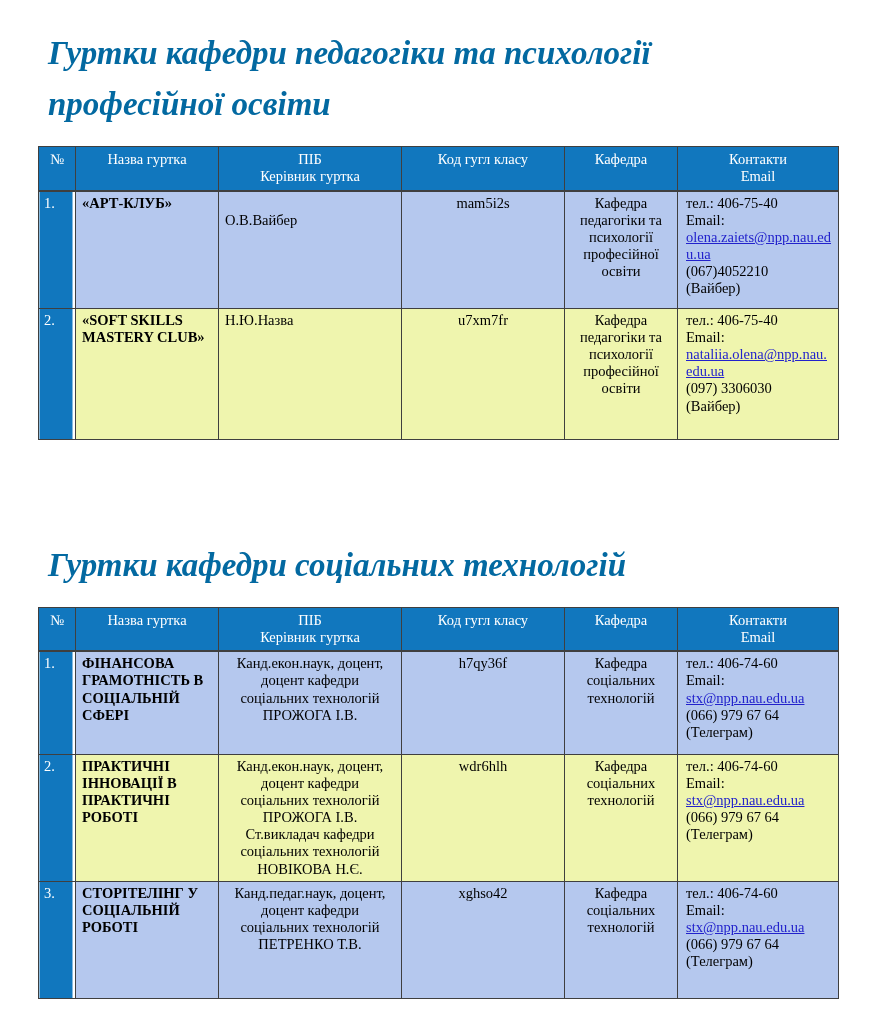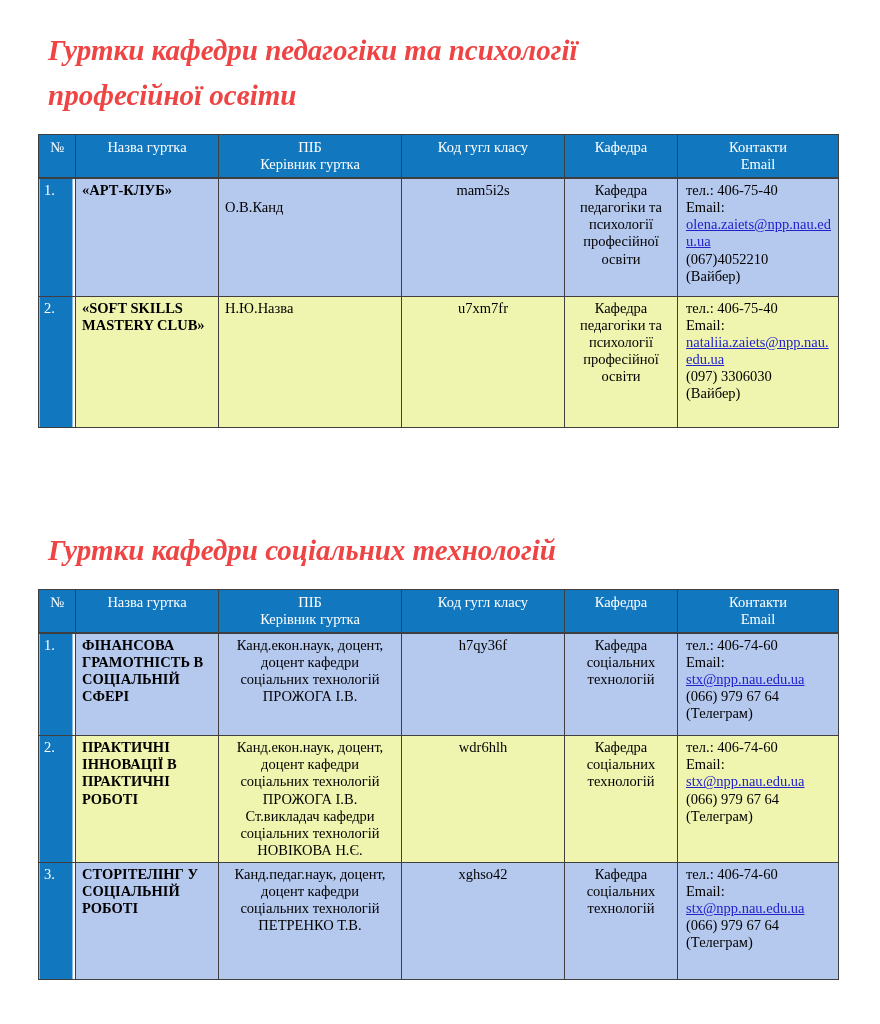--- a/index.html
+++ b/index.html
@@ -5,22 +5,22 @@
   * { box-sizing: border-box; }
   html,body { margin:0; padding:0; background:#ffffff; }
   body {
     width:880px; min-height:1024px;
     font-family:"Liberation Serif","DejaVu Serif",serif;
     color:#000;
   }
   .section-title {
     font-family:"Liberation Serif","DejaVu Serif",serif;
     font-style:italic; font-weight:bold;
-    font-size:29px; line-height:1.55;
-    color:#ef4444;
+    font-size:33px; line-height:1.55;
+    color:#0369a1;
     margin:0 0 0 48px;
     max-width:650px;
   }
   #title-1 { margin-top:28px; }
   #title-2 { margin-top:100px; }
   table.clubs {
     border-collapse:collapse;
     table-layout:fixed;
     width:800px;
     margin:16px 0 0 38px;
@@ -90,41 +90,41 @@
       <th>Кафедра</th>
       <th>Контакти
 Email</th>
     </tr>
   </thead>
   <tbody>
     <tr class="rh118" style="background-color: rgb(181, 200, 238);">
       <td class="cell-num">1.</td>
       <td class="cell-name">«АРТ-КЛУБ»</td>
       <td class="cell-pib">
-О.В.Канд</td>
+О.В.Вайбер</td>
       <td class="cell-code">mam5i2s</td>
       <td class="cell-dept">Кафедра педагогіки та психології професійної освіти</td>
       <td class="cell-contacts">
         <div>тел.: 406-75-40</div>
         <div>Email:</div>
         <a class="email" href="#">olena.zaiets@npp.nau.edu.ua</a>
         <div class="contact-phone">(067)4052210</div>
         <div>(Вайбер)</div>
       </td>
     </tr>
     <tr class="rh131" style="background-color: rgb(239, 245, 174);">
       <td class="cell-num">2.</td>
       <td class="cell-name">«SOFT SKILLS MASTERY CLUB»</td>
       <td class="cell-pib">Н.Ю.Назва</td>
       <td class="cell-code">u7xm7fr</td>
       <td class="cell-dept">Кафедра педагогіки та психології професійної освіти</td>
       <td class="cell-contacts">
         <div>тел.: 406-75-40</div>
         <div>Email:</div>
-        <a class="email" href="#">nataliia.zaiets@npp.nau.edu.ua</a>
+        <a class="email" href="#">nataliia.olena@npp.nau.edu.ua</a>
         <div class="contact-phone">(097) 3306030</div>
         <div>(Вайбер)</div>
       </td>
     </tr>
   </tbody>
 </table>
 
 <h1 id="title-2" class="section-title">Гуртки кафедри соціальних технологій</h1>
 
 <table class="clubs t2">

